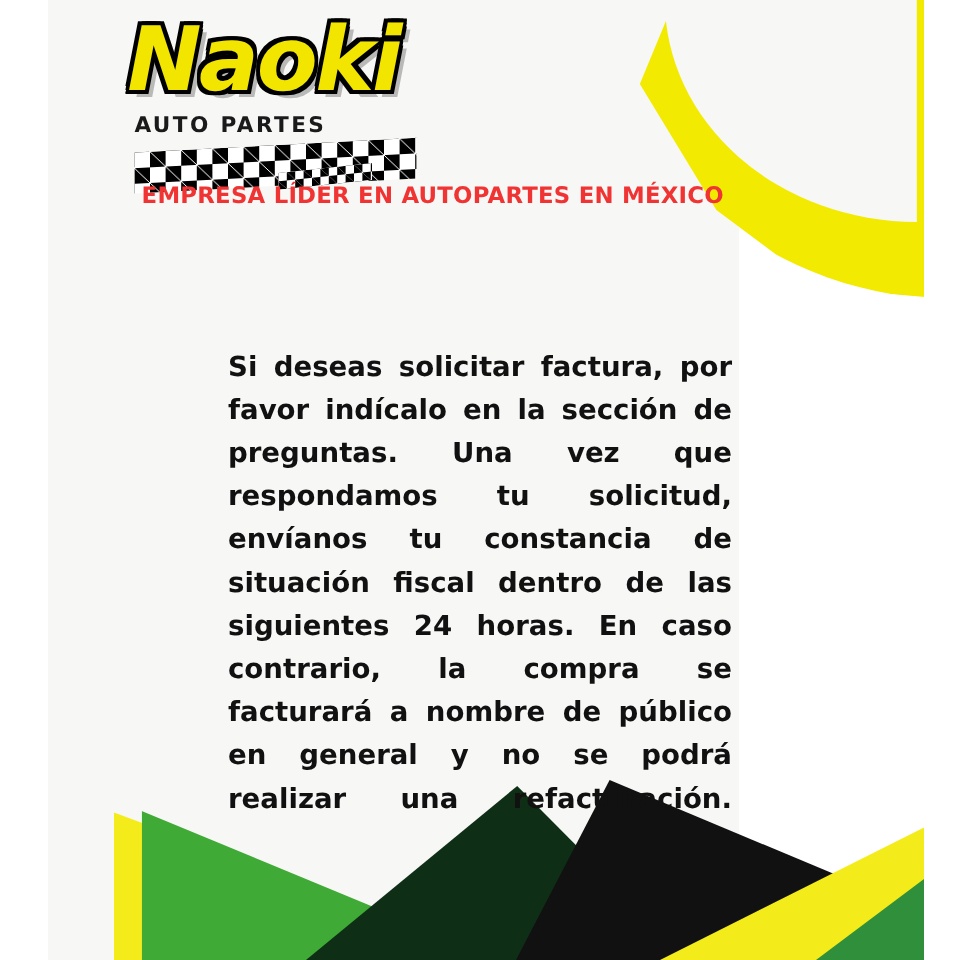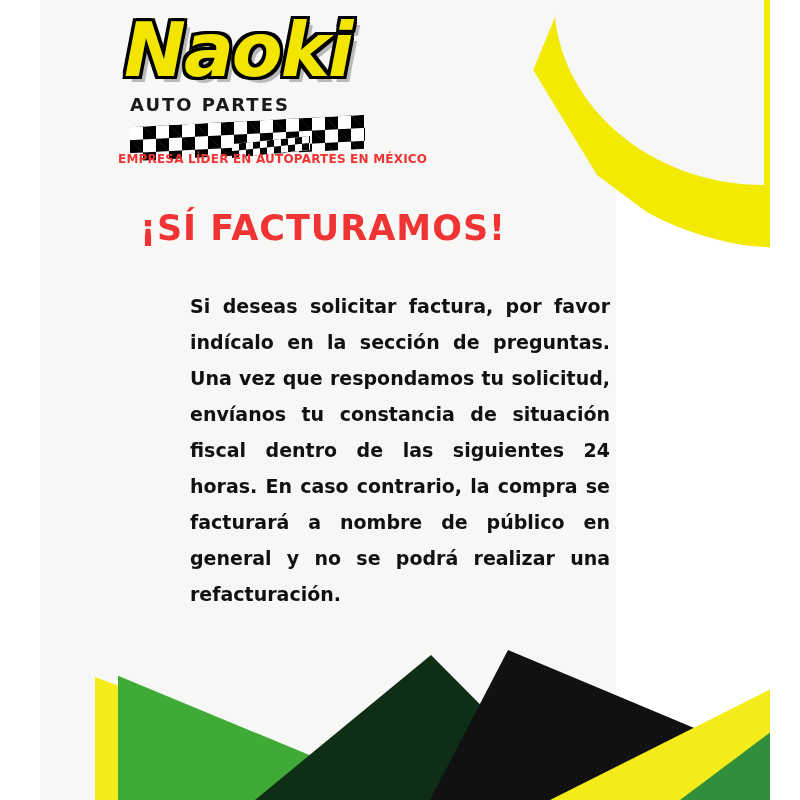--- a/index.html
+++ b/index.html
@@ -143,21 +143,21 @@
   }
 
   
   .content {
     position: absolute;
     inset: 0;
   }
 
   .logo-block {
     position: absolute;
-    left: 124px;
+    left: 106px;
     top: 8px;
     width: 350px;
   }
 
   .logo-word {
     font-family: "DejaVu Sans", sans-serif;
     font-weight: bold;
     font-style: italic;
     font-size: 74px;
     line-height: 84px;
@@ -208,21 +208,21 @@
     background-color: #ffffff;
     transform: skewY(-6deg);
   }
 
   .tagline {
     position: absolute;
     left: 118px;
     top: 152px;
     font-family: "DejaVu Sans", sans-serif;
     font-weight: bold;
-    font-size: 12px;
+    font-size: 19px;
     letter-spacing: 0.2px;
     color: #f03434;
   }
 
   .headline {
     position: absolute;
     left: 0;
     right: 0;
     top: 208px;
     text-align: center;
@@ -235,21 +235,21 @@
     padding-left: 36px;
   }
 
   .body-text {
     position: absolute;
     left: 190px;
     top: 288px;
     width: 420px;
     font-family: "DejaVu Sans", sans-serif;
     font-weight: bold;
-    font-size: 19px;
+    font-size: 23px;
     line-height: 36px;
     color: #111111;
     text-align: justify;
     text-justify: inter-word;
   }
   .body-text::after {
     content: "";
     display: inline-block;
     width: 100%;
   }
@@ -281,18 +281,17 @@
 
     <div class="logo-block">
       <div class="logo-word">Naoki</div>
       <div class="logo-sub">AUTO PARTES</div>
       <div class="checker"></div>
     </div>
     <div class="checker-tail"></div>
 
     <div class="tagline">EMPRESA LÍDER  EN AUTOPARTES EN MÉXICO</div>
 
-    <div class="headline">¡SÍ FACTURAMOS!</div>
 
     <div class="body-text">Si deseas solicitar factura, por favor indícalo en la sección de preguntas. Una vez que respondamos tu solicitud, envíanos tu constancia de situación fiscal dentro de las siguientes 24 horas. En caso contrario, la compra se facturará a nombre de público en general y no se podrá realizar una refacturación.</div>
 
   </div>
 </div>
 
 </body></html>

